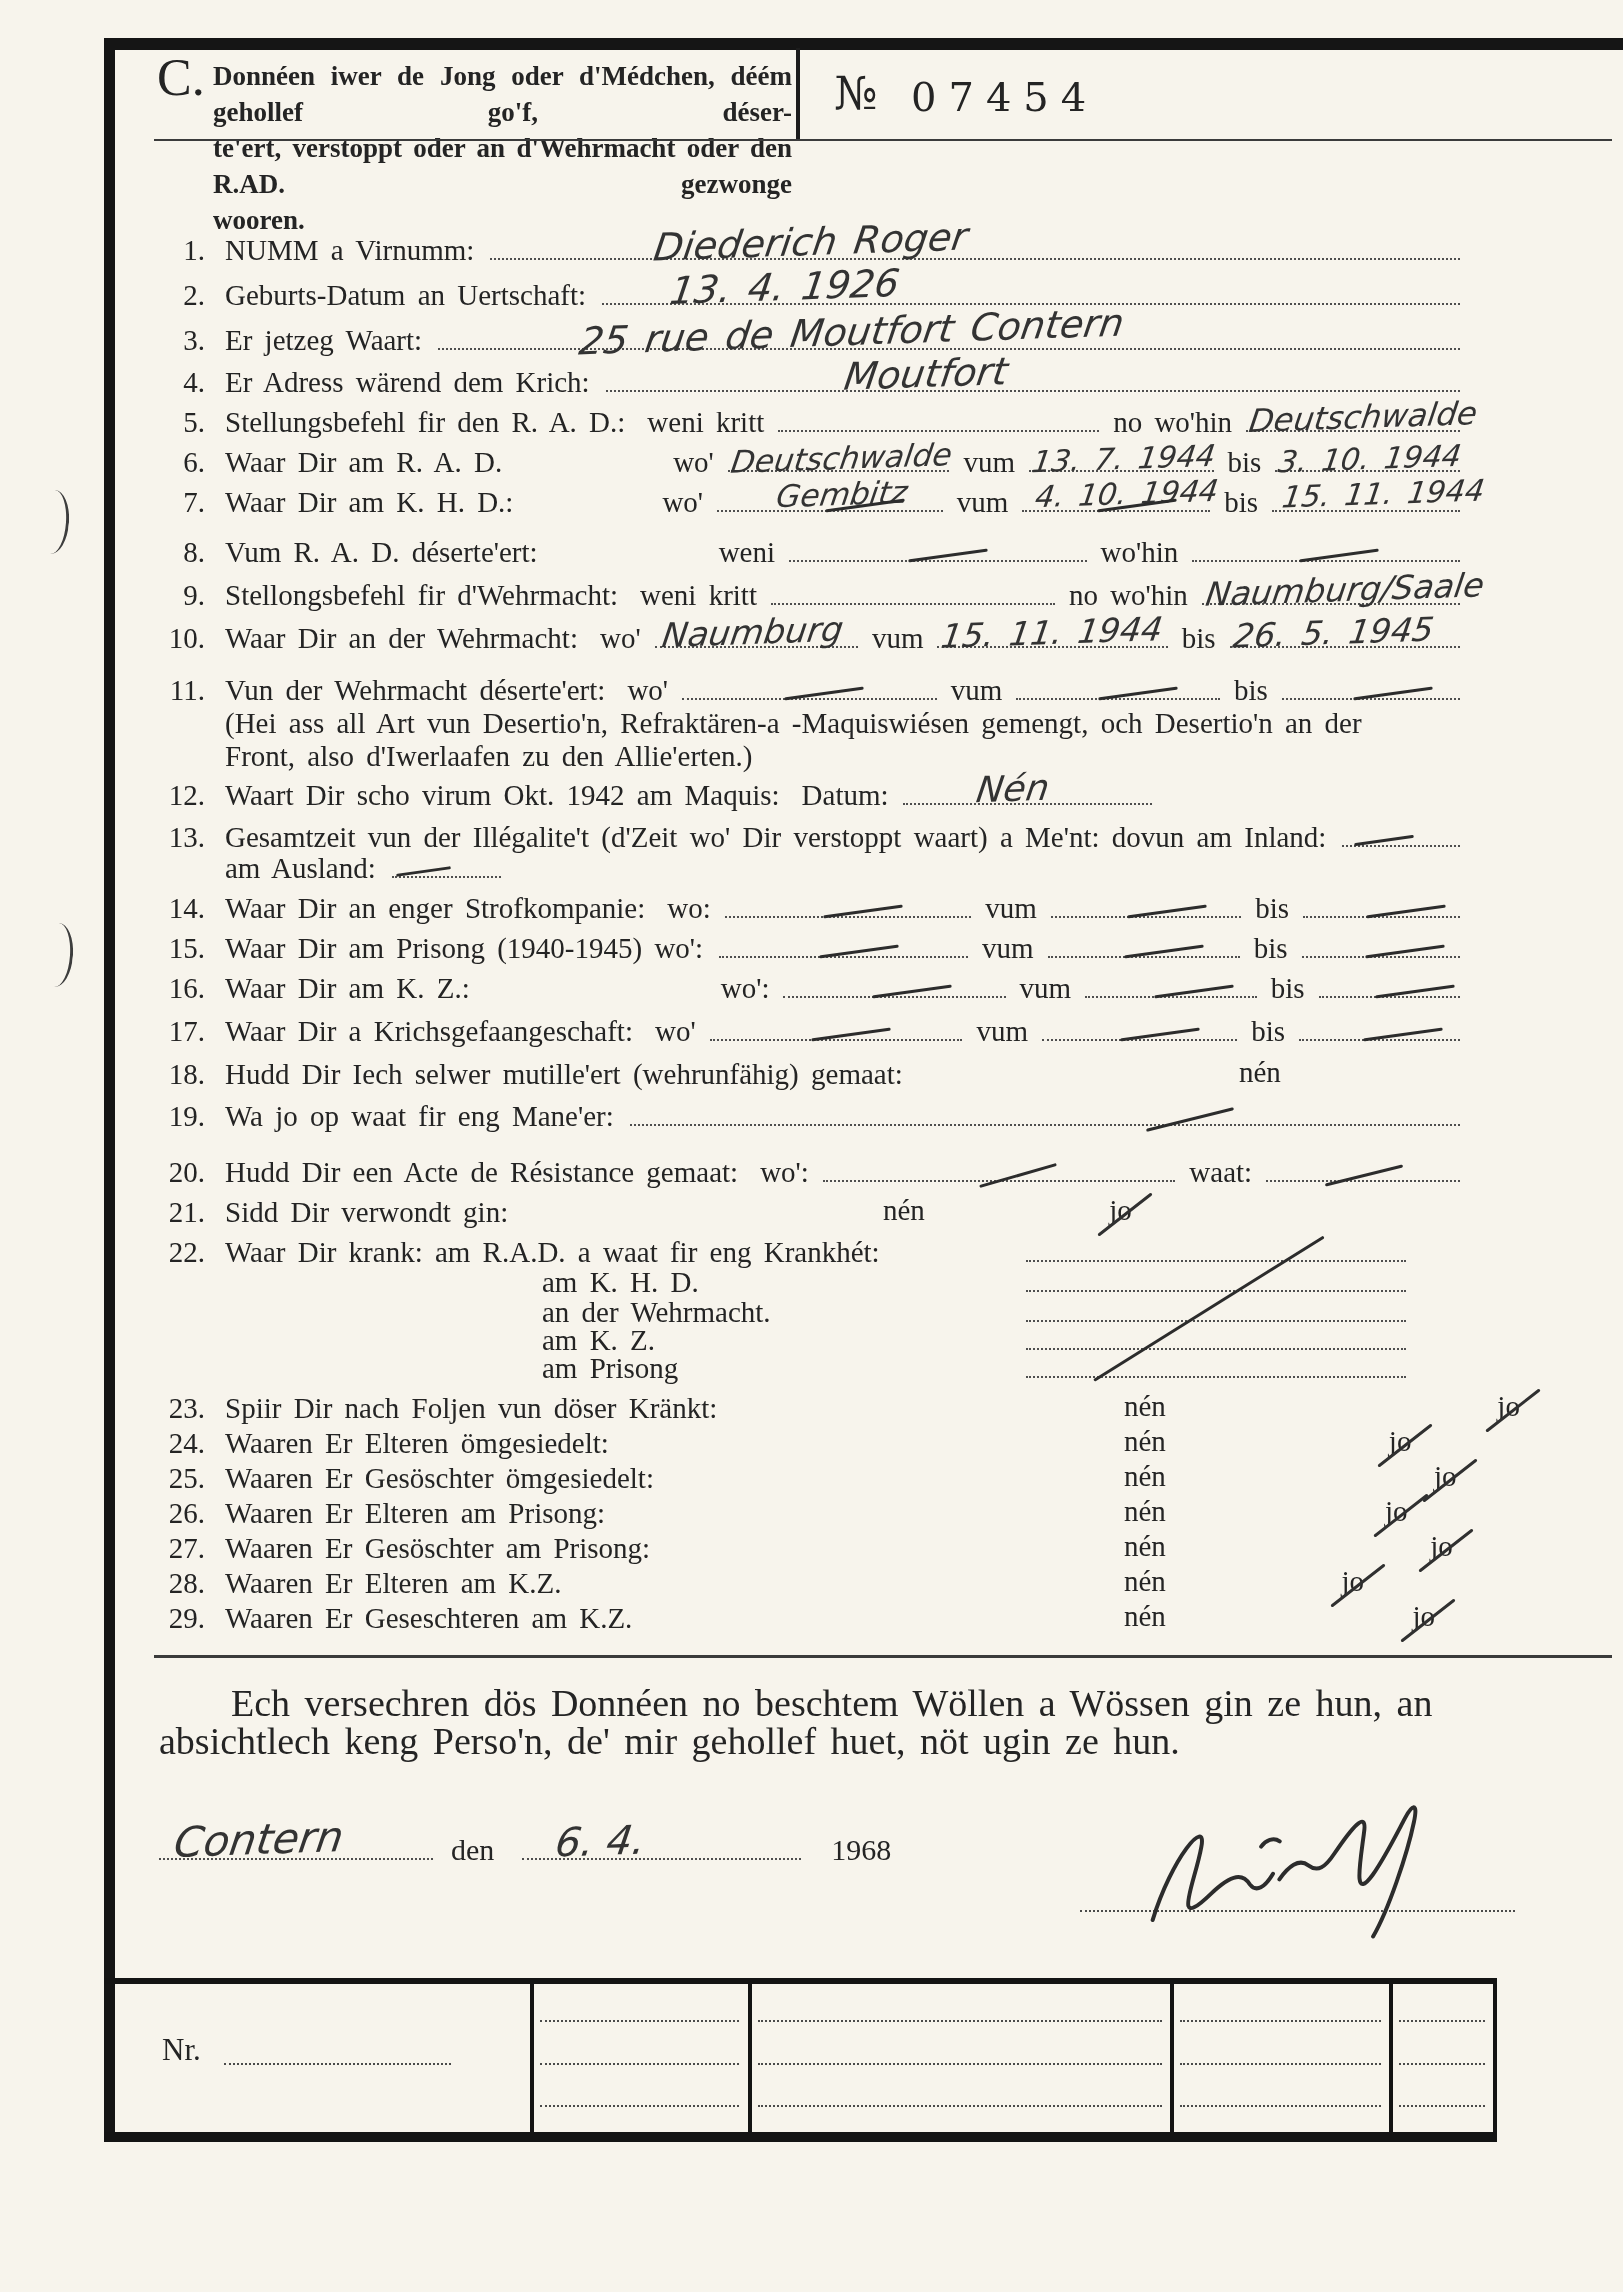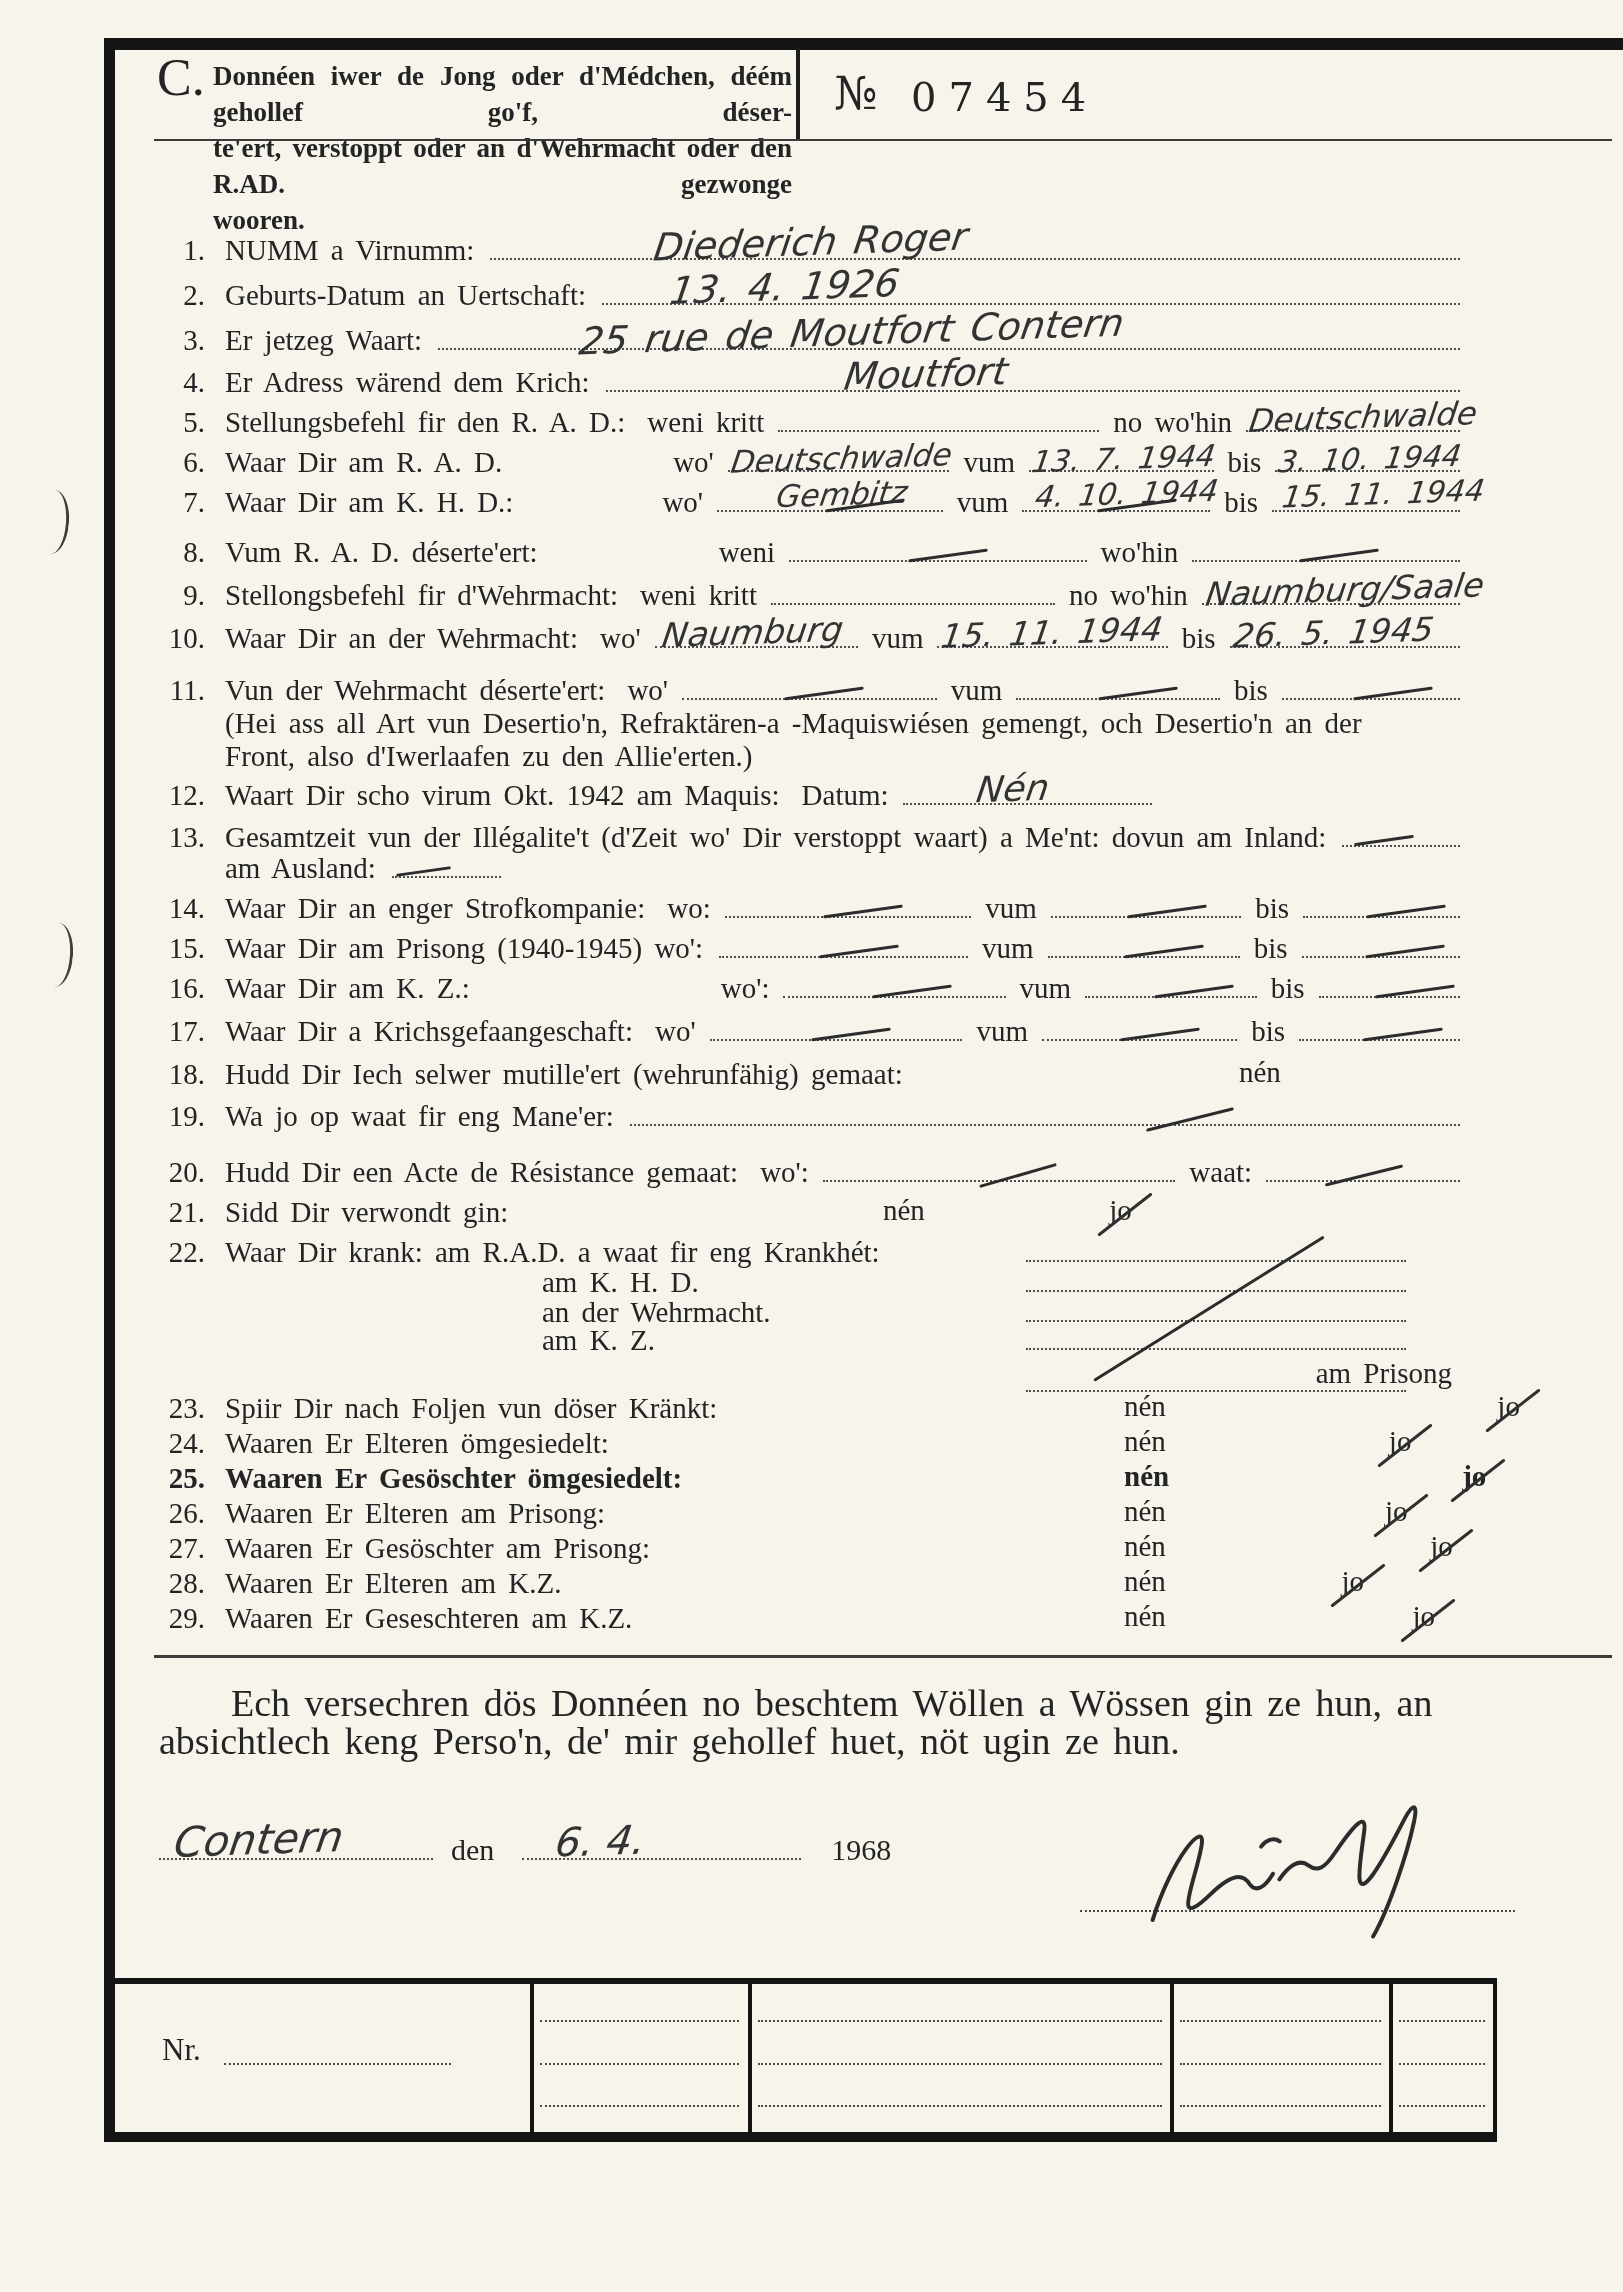--- a/index.html
+++ b/index.html
@@ -362,40 +362,40 @@
     <div class="s22">
       <span class="lb">an der Wehrmacht.</span>
       <span class="gap"></span>
         <span class="fill22"></span>
     </div>
     <div class="s22" style="height:28px;">
       <span class="lb">am K. Z.</span>
       <span class="gap"></span>
         <span class="fill22"></span>
     </div>
-    <div class="s22" style="height:28px;flex-direction:column;">
+    <div class="s22" style="height:28px;">
       <span class="lb">am Prisong</span>
       <span class="gap"></span>
         <span class="fill22"></span>
     </div>
     <div class="diag" style="left:935px;top:1152px;width:271px;transform:rotate(-32deg);transform-origin:left center;"></div>
 
     <div class="row" style="">
       <span class="n">23.</span>
       <span class="lb">Spiir Dir nach Foljen vun döser Kränkt:</span>
       <span class="opt cross" style="left:768px;">jo</span>
       <span class="opt" style="left:965px;">nén</span>
     </div>
     <div class="row" style="height:35px;">
       <span class="n">24.</span>
       <span class="lb">Waaren Er Elteren ömgesiedelt:</span>
       <span class="opt cross" style="left:768px;">jo</span>
       <span class="opt" style="left:965px;">nén</span>
     </div>
-    <div class="row" style="height:35px;font-weight:bold;">
+    <div class="row" style="height:35px;">
       <span class="n">25.</span>
       <span class="lb">Waaren Er Gesöschter ömgesiedelt:</span>
       <span class="opt cross" style="left:768px;">jo</span>
       <span class="opt" style="left:965px;">nén</span>
     </div>
     <div class="row" style="height:35px;">
       <span class="n">26.</span>
       <span class="lb">Waaren Er Elteren am Prisong:</span>
       <span class="opt cross" style="left:768px;">jo</span>
       <span class="opt" style="left:965px;">nén</span>

